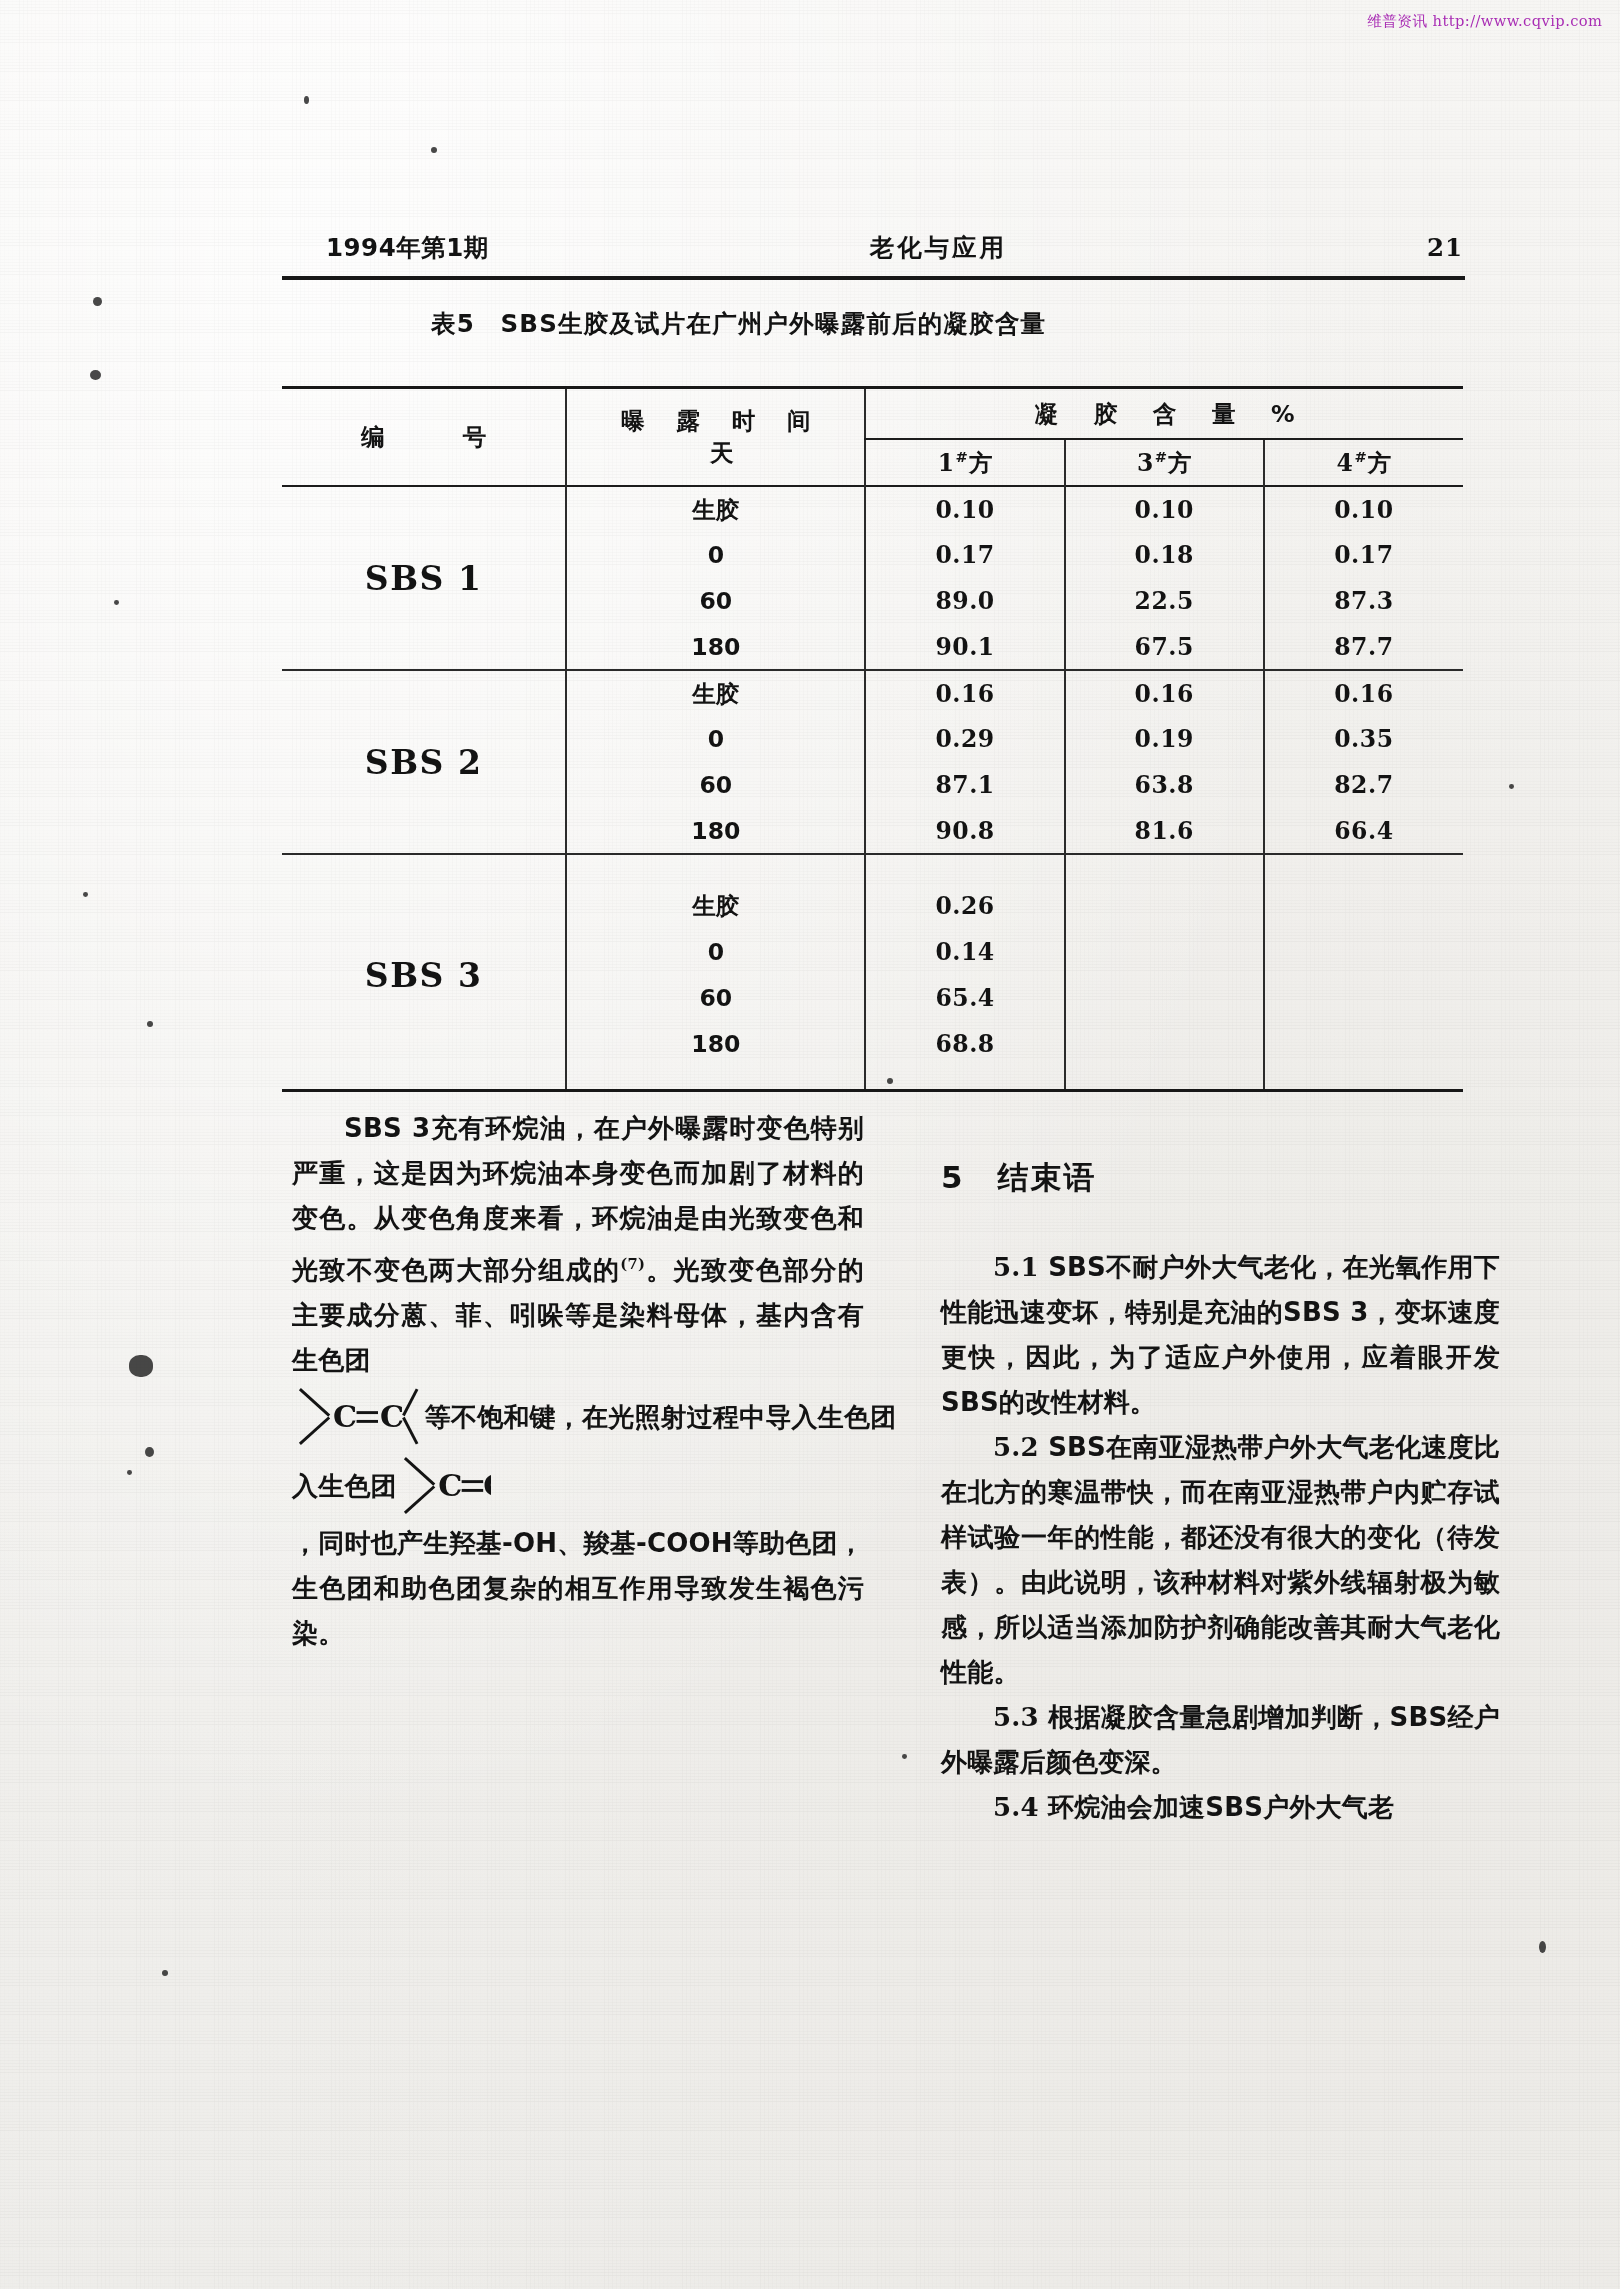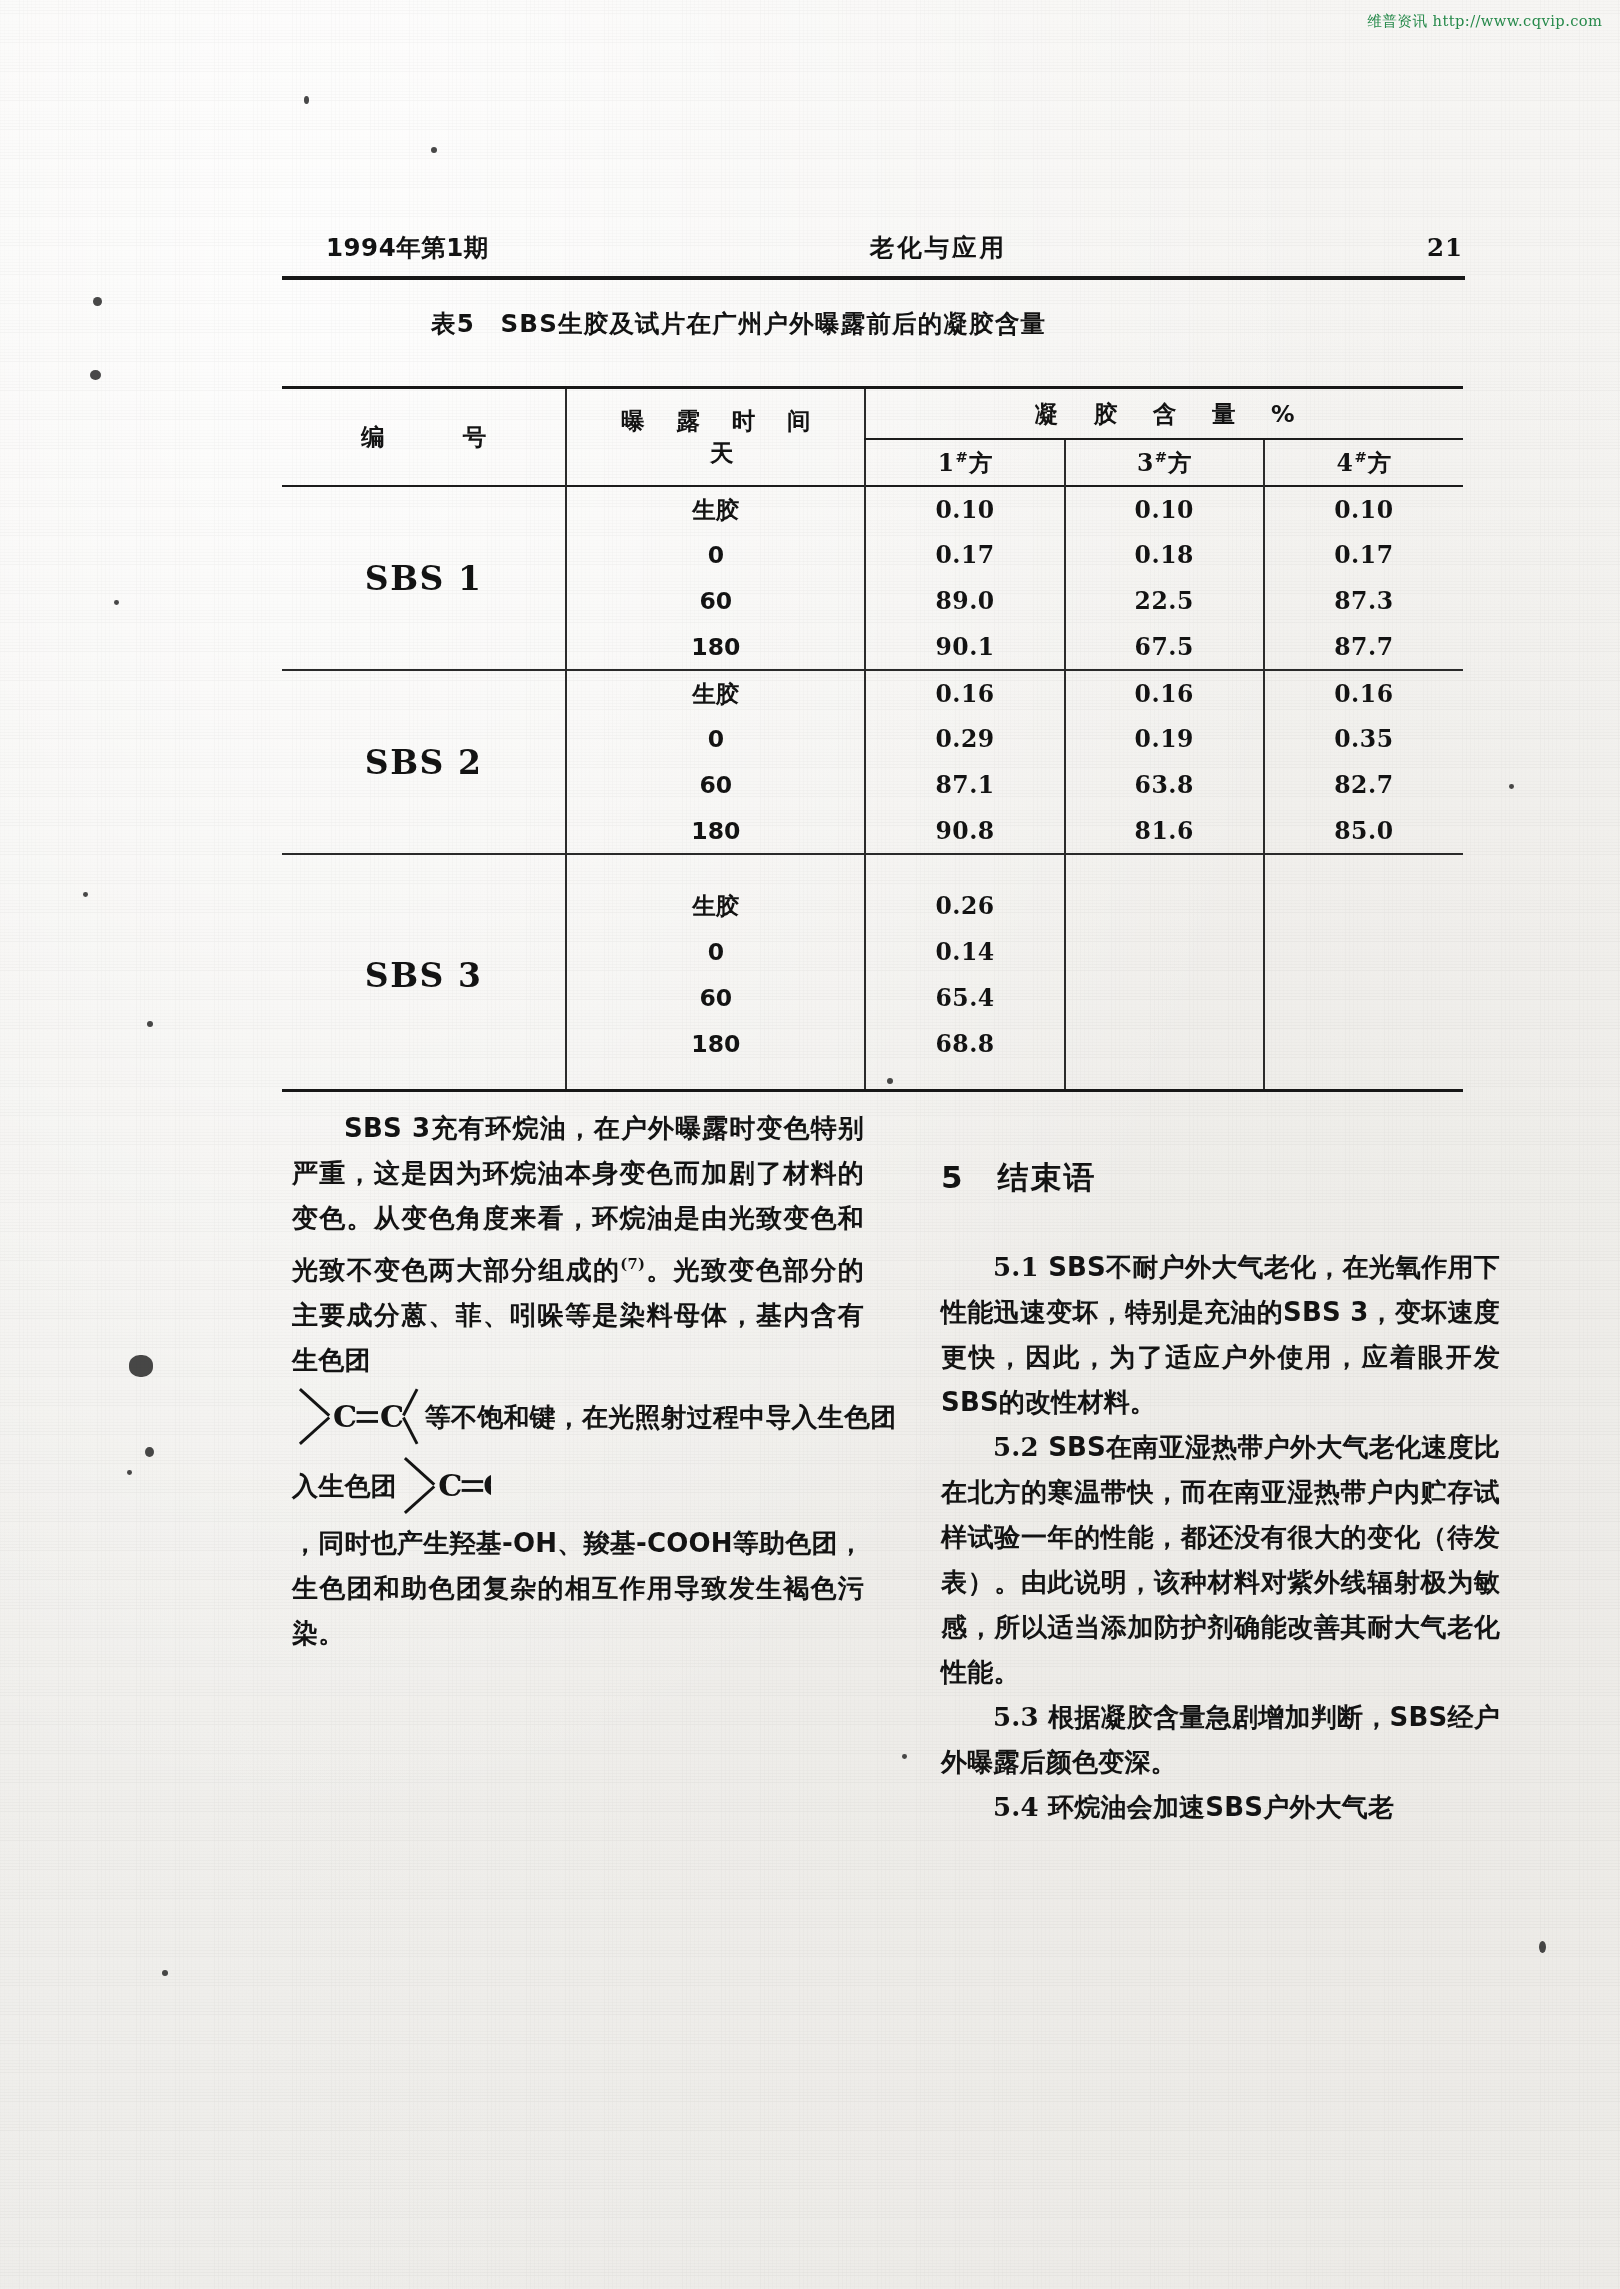--- a/index.html
+++ b/index.html
@@ -26,21 +26,21 @@
     background-image:
       repeating-linear-gradient(0deg, rgba(0,0,0,.5) 0px, rgba(0,0,0,0) 1px, rgba(0,0,0,0) 2.9px),
       repeating-linear-gradient(90deg, rgba(0,0,0,.35) 0px, rgba(0,0,0,0) 1px, rgba(0,0,0,0) 3.9px);
     pointer-events:none;
   }
 
   
   .watermark{
     position:absolute;top:11.8px;right:17.6px;
     font-size:14.7px;letter-spacing:0.4px;
-    color:#15803d;
+    color:#a21caf;
     white-space:nowrap;
     font-family:"DejaVu Serif","Liberation Serif",serif;
     opacity:.92;
   }
 
   
   .speck{position:absolute;background:#1b1b1b;border-radius:50%;opacity:.8;}
 
   
   .runhead{
@@ -226,21 +226,21 @@
     <tr class="rowh">
       <td class="vl">60</td>
       <td class="vl num">87.1</td>
       <td class="vl num">63.8</td>
       <td class="vl num">82.7</td>
     </tr>
     <tr class="rowh">
       <td class="vl thin-rule">180</td>
       <td class="vl num thin-rule">90.8</td>
       <td class="vl num thin-rule">81.6</td>
-      <td class="vl num thin-rule">85.0</td>
+      <td class="vl num thin-rule">66.4</td>
     </tr>
   </tbody>
 
   <tbody>
     <tr style="height:29px;">
       <td></td>
       <td class="vl"></td>
       <td class="vl"></td>
       <td class="vl"></td>
       <td class="vl"></td>

